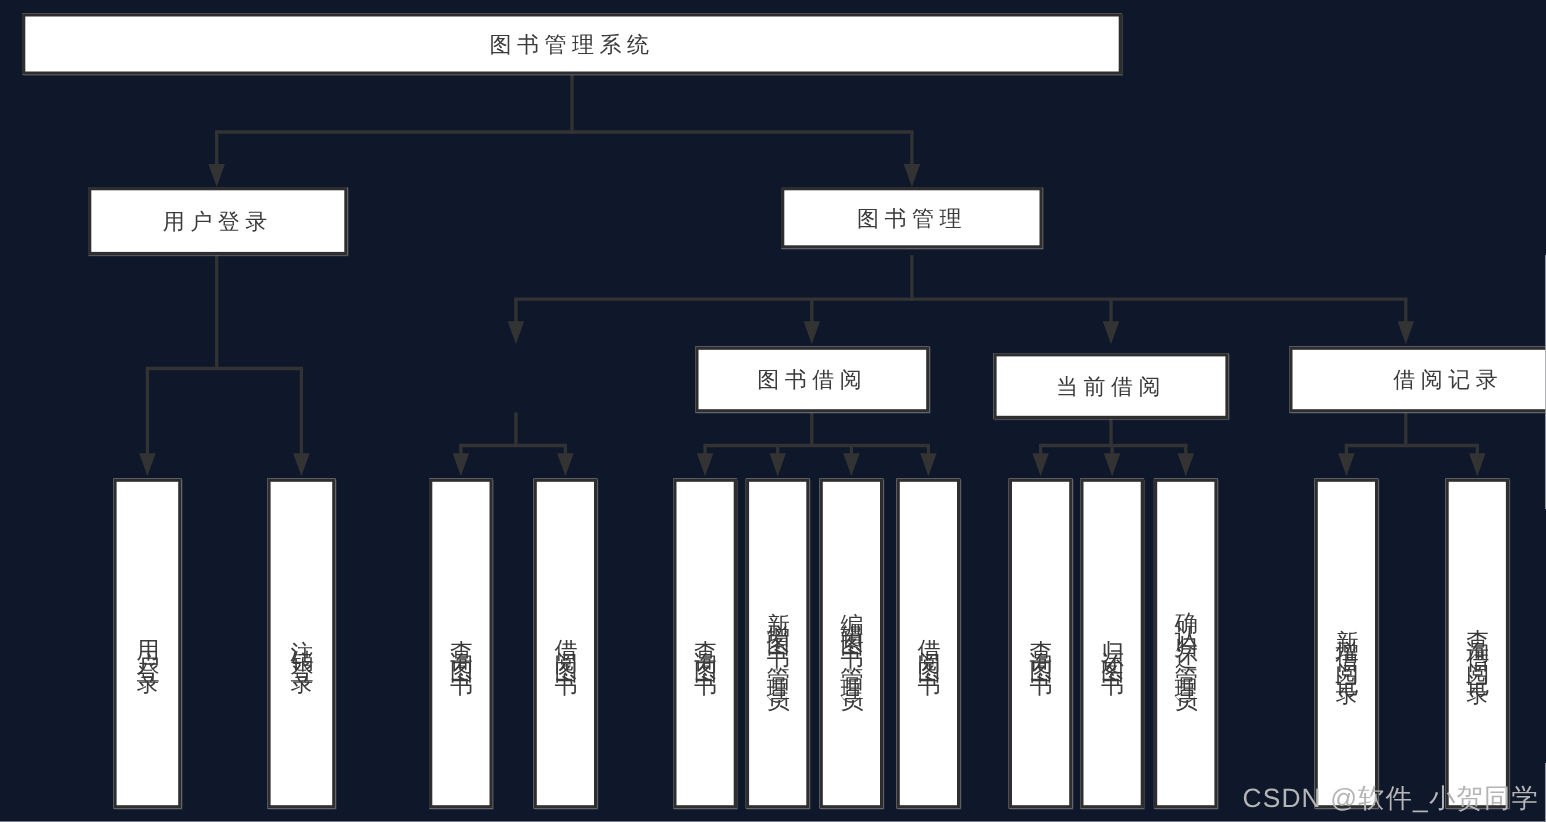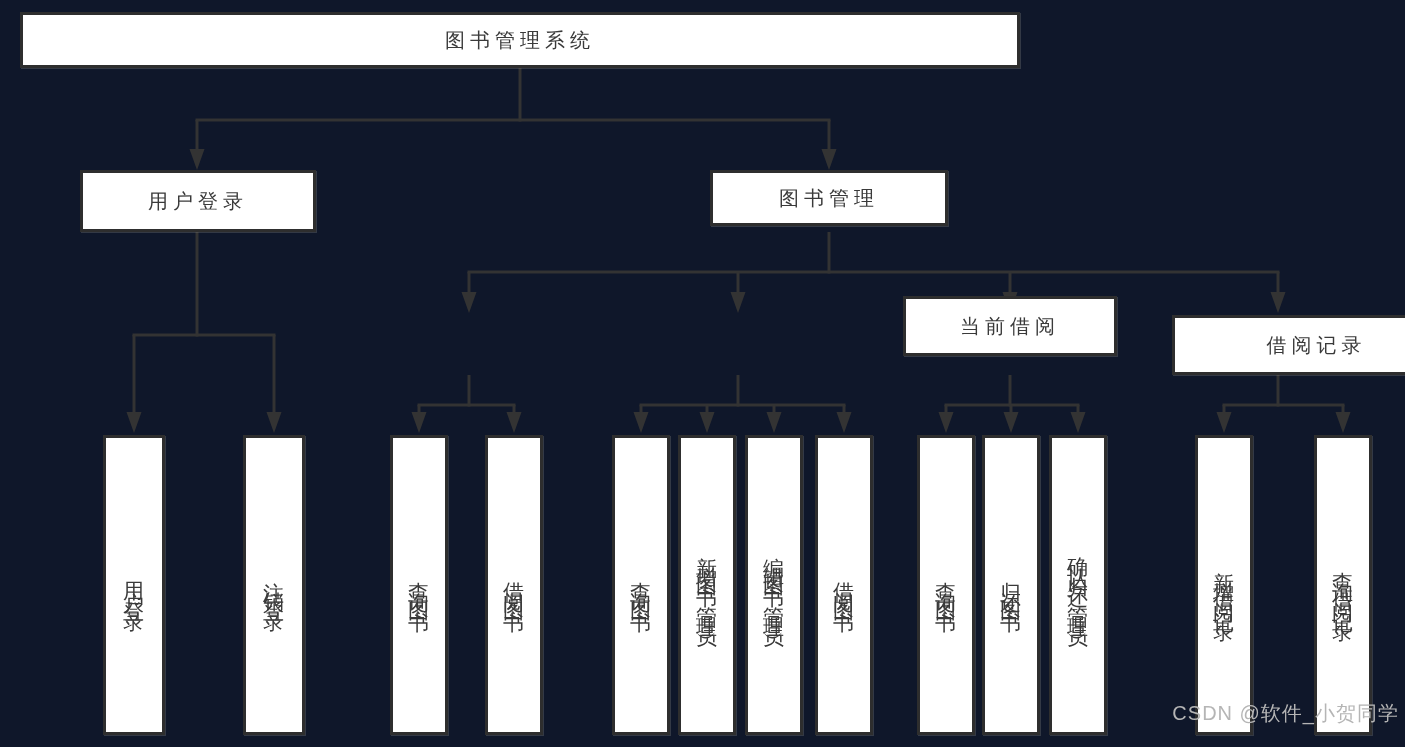--- a/index.html
+++ b/index.html
@@ -17,21 +17,21 @@
   .node span{white-space:nowrap;}
   .leaf{
     position:absolute;box-sizing:border-box;border:3px solid #2e2e2e;background:#fff;
     top:435px;height:300px;
     display:flex;align-items:center;justify-content:center;
     writing-mode:vertical-rl;text-orientation:mixed;
     font-size:21px;line-height:1;letter-spacing:10px;color:#3a3a3a;
     box-shadow:1px 1px 0 rgba(120,120,120,.35);
   }
   .watermark{
-    position:absolute;right:6px;bottom:20px;font-size:20px;color:#b5b5b5;
+    position:absolute;right:6px;bottom:5px;font-size:24px;color:#b5b5b5;
     letter-spacing:1px;pointer-events:none;
   }
 </style>
 </head>
 <body>
 
 <div class="stage">
 
   <svg class="wires" viewBox="0 0 1405 747" xmlns="http://www.w3.org/2000/svg">
     <g stroke="#333333" stroke-width="3" fill="none">
@@ -103,21 +103,24 @@
     <span>图书管理系统</span>
   </div>
 
   <div class="node" style="left:80px;top:170px;width:236px;height:62px;">
     <span>用户登录</span>
   </div>
   <div class="node" style="left:710px;top:170px;width:238px;height:56px;">
     <span>图书管理</span>
   </div>
 
-  <div class="node" style="left:903px;top:296px;width:214px;height:60px;">
+  <div class="node" style="left:632px;top:315px;width:213px;height:60px;">
+    <span>图书借阅</span>
+  </div>
+  <div class="node" style="left:903px;top:321px;width:214px;height:60px;">
     <span>当前借阅</span>
   </div>
   <div class="node" style="left:1172px;top:315px;width:253px;height:60px;padding-left:36px;">
     <span>借阅记录</span>
   </div>
 
   <div class="leaf" style="left:103px;width:62px;">用户登录</div>
   <div class="leaf" style="left:243px;width:62px;">注销登录</div>
 
   <div class="leaf" style="left:390px;width:58px;">查询图书</div>

